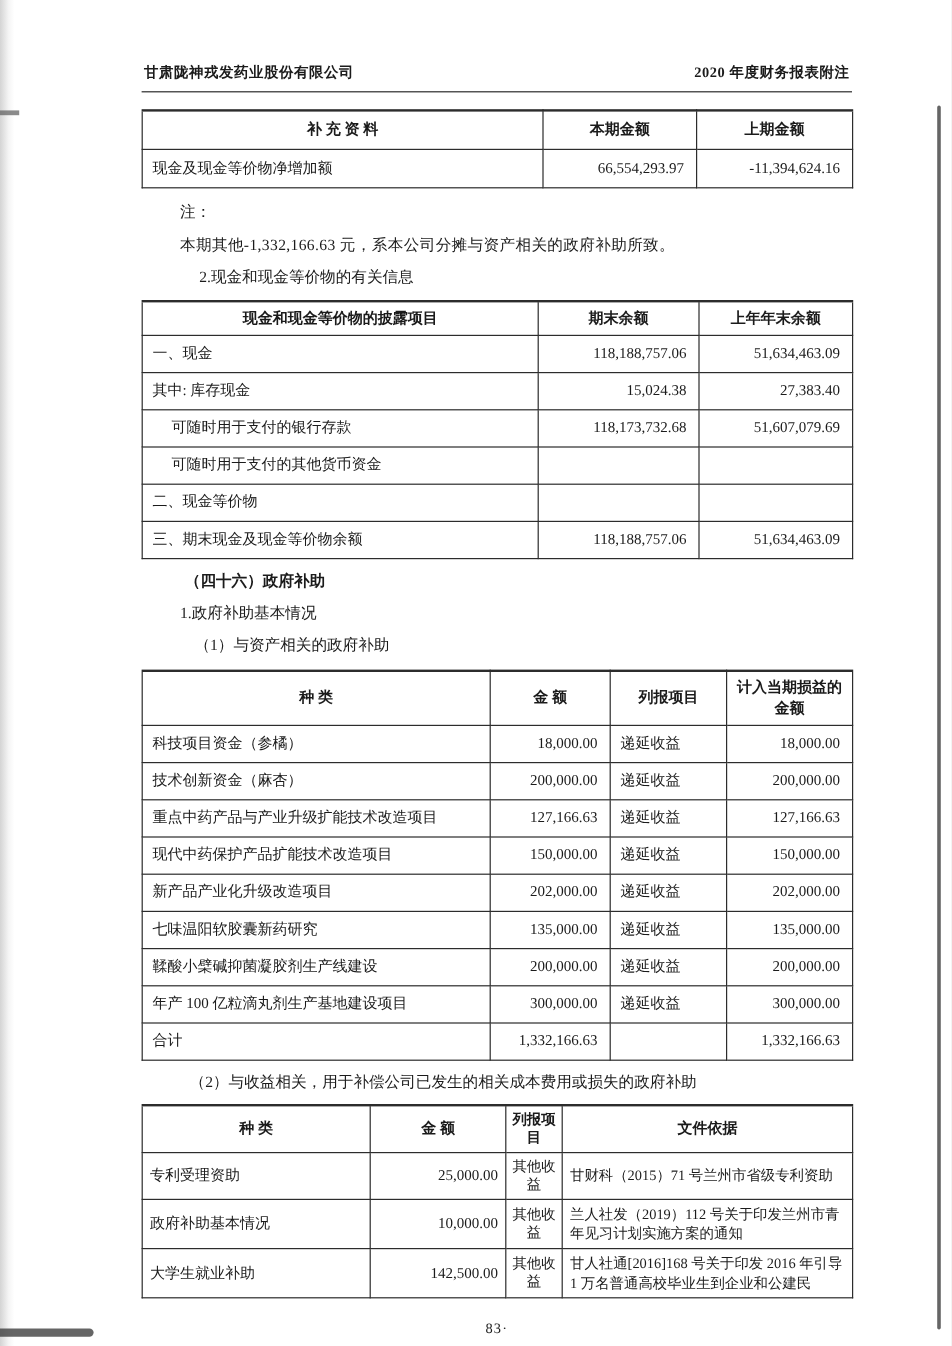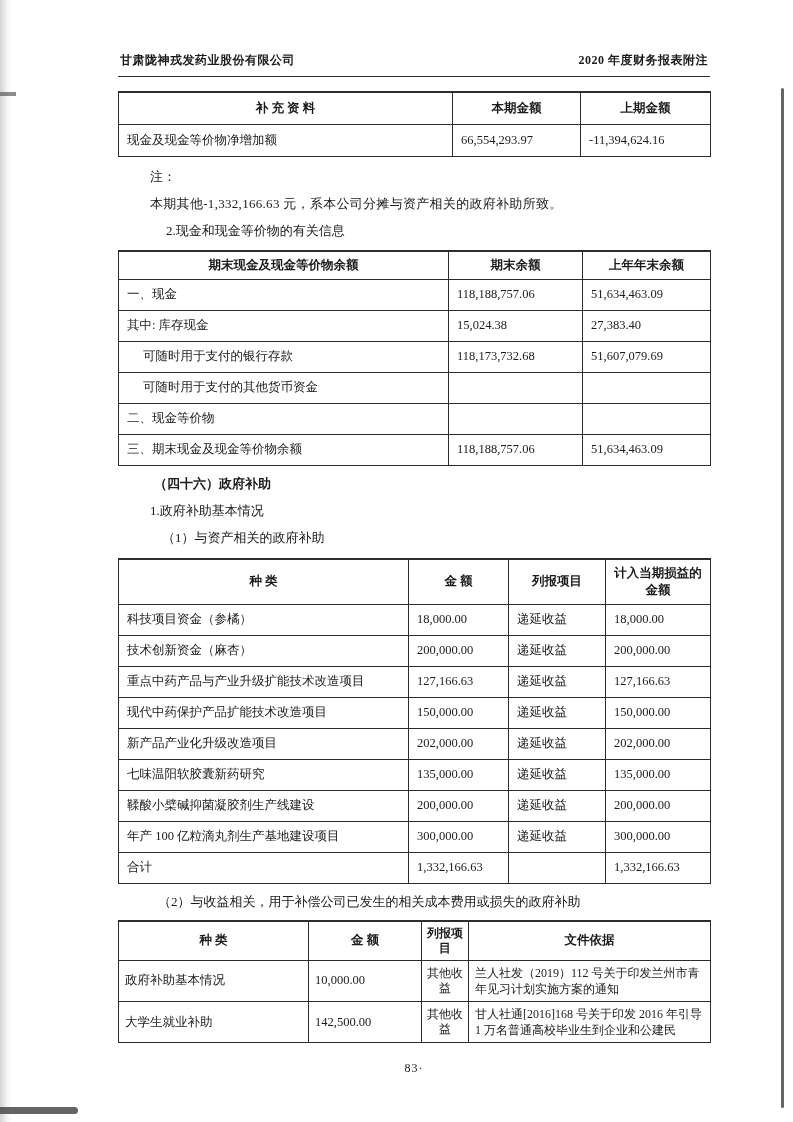--- a/index.html
+++ b/index.html
@@ -35,21 +35,21 @@
   }
 
   table { width:100%; border-collapse:collapse; font-size:12.5px; table-layout:fixed; }
   table.tbl { border:1px solid #2c2c2c; border-top:2px solid #2c2c2c; }
   .tbl th, .tbl td {
     border:1px solid #2c2c2c; padding:5px 8px; vertical-align:middle;
     word-break:break-all;
   }
   .tbl th { font-weight:bold; text-align:center; }
   td.c { text-align:left; }
-  td.num { padding-right:10px; font-variant-numeric:tabular-nums; }
+  td.num { text-align:right; padding-right:10px; font-variant-numeric:tabular-nums; }
   td.lbl { text-align:left; }
   td.indent { padding-left:24px; }
   .tbl1 td, .tbl1 th { height:32px; }
   .tbl2 td { height:31px; }
   .tbl3 td { height:31px; }
   .tbl4 td { padding:4px 6px; }
   .tbl4 .file { font-size:12px; line-height:1.35; word-break:break-all; }
   .tbl4 .small-c { text-align:center; font-size:12px; line-height:1.25; padding:4px 2px; }
 
   .note-block { font-size:13px; }
@@ -116,21 +116,21 @@
     </div>
 
     <table class="tbl tbl2">
       <colgroup>
           <col style="width:330px">
           <col style="width:134px">
           <col style="width:128px">
         </colgroup>
       <thead>
         <tr>
-          <th>期末现金及现金等价物余额</th>
+          <th>现金和现金等价物的披露项目</th>
           <th>期末余额</th>
           <th>上年年末余额</th>
         </tr>
       </thead>
       <tbody>
         <tr>
           <td class="lbl">一、现金</td>
           <td class="num">118,188,757.06</td>
           <td class="num">51,634,463.09</td>
         </tr>
@@ -251,20 +251,26 @@
       <thead>
         <tr>
           <th>种  类</th>
           <th>金  额</th>
           <th class="small-c">列报项目</th>
           <th>文件依据</th>
         </tr>
       </thead>
       <tbody>
         <tr>
+          <td class="lbl">专利受理资助</td>
+          <td class="num">25,000.00</td>
+          <td class="small-c">其他收益</td>
+          <td class="file">甘财科（2015）71 号兰州市省级专利资助</td>
+        </tr>
+        <tr>
           <td class="lbl">政府补助基本情况</td>
           <td class="num">10,000.00</td>
           <td class="small-c">其他收益</td>
           <td class="file">兰人社发（2019）112 号关于印发兰州市青年见习计划实施方案的通知</td>
         </tr>
         <tr>
           <td class="lbl">大学生就业补助</td>
           <td class="num">142,500.00</td>
           <td class="small-c">其他收益</td>
           <td class="file">甘人社通[2016]168 号关于印发 2016 年引导 1 万名普通高校毕业生到企业和公建民</td>

